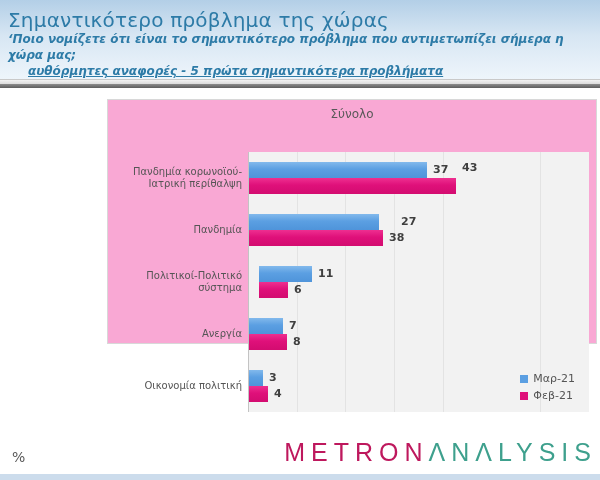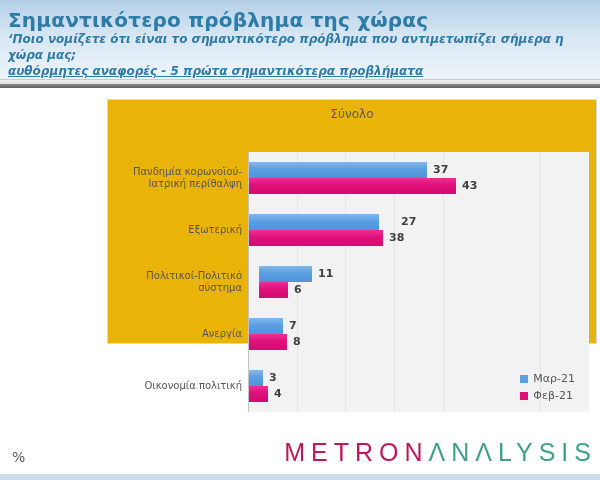--- a/index.html
+++ b/index.html
@@ -11,43 +11,43 @@
     overflow: hidden;
   }
 
   
   .header {
     position: absolute; left: 0; top: 0; width: 600px; height: 79px;
     background: linear-gradient(180deg, #b3cfe7 0%, #d7e6f3 45%, #eef5fb 100%);
     padding: 9px 6px 0 8px;
   }
   .header h1 {
-    font-size: 20px; font-weight: bold; color: #2d7ba7;
+    font-size: 20px; font-weight: normal; color: #2d7ba7;
     letter-spacing: 0.2px; line-height: 1.1;
   }
   .header .sub {
     font-size: 12px; font-style: italic; font-weight: bold;
     color: #2d7ba7; line-height: 1.35;
   }
-  .header .sub.underlined { text-decoration: underline; }
+  .header .sub.underlined { text-decoration: underline; margin-left: 20px; }
 
   .divider-light {
     position: absolute; left: 0; top: 79px; width: 600px; height: 5px;
     background: linear-gradient(180deg, #f3f3f3, #dcdcdc);
     border-top: 1px solid #c9c9c9;
   }
   .divider-dark {
     position: absolute; left: 0; top: 84px; width: 600px; height: 4px;
     background: linear-gradient(180deg, #8d8d8d, #5e5e5e);
   }
 
   
   .chart-frame {
     position: absolute; left: 107px; top: 99px; width: 490px; height: 245px;
-    background: #eab308;
+    background: #f9a8d4;
     border: 1px solid #d8d8d8;
   }
   .panel-title {
     position: absolute; left: 0; top: 7px; width: 100%;
     text-align: center; font-size: 12px; color: #595959;
   }
 
   .plot-area {
     position: absolute; left: 140px; top: 52px; width: 341px; height: 260px;
     background: #f2f2f2;
@@ -119,41 +119,41 @@
   <div class="sub">‘Ποιο νομίζετε ότι  είναι το σημαντικότερο πρόβλημα που αντιμετωπίζει σήμερα η χώρα μας;</div>
   <div class="sub underlined">αυθόρμητες αναφορές - 5 πρώτα σημαντικότερα προβλήματα</div>
 </div>
 <div class="divider-light"></div>
 <div class="divider-dark"></div>
 
 <div class="chart-frame">
   <div class="panel-title">Σύνολο</div>
   <div class="cat-labels">
       <div class="cat-label" style="top: 0px; height: 52px;">Πανδημία κορωνοϊού-Ιατρική περίθαλψη</div>
-      <div class="cat-label" style="top: 52px; height: 52px;">Εξωτερική</div>
+      <div class="cat-label" style="top: 52px; height: 52px;">Πανδημία</div>
       <div class="cat-label" style="top: 104px; height: 52px;">Πολιτικοί-Πολιτικό σύστημα</div>
       <div class="cat-label" style="top: 156px; height: 52px;">Ανεργία</div>
       <div class="cat-label" style="top: 208px; height: 52px;">Οικονομία πολιτική</div>
     </div>
   <div class="plot-area">
     <div class="legend">
         <div class="legend-item">
           <span class="legend-swatch" style="background: rgb(91, 159, 226);"></span>
           <span class="legend-label">Μαρ-21</span>
         </div>
         <div class="legend-item">
           <span class="legend-swatch" style="background: rgb(223, 16, 122);"></span>
           <span class="legend-label">Φεβ-21</span>
         </div>
       </div>
   <div class="bar-row" style="top: 0px;">
         <div class="bar s0" style="width: 178px;"></div>
         <div class="bar-value" style="left: 184px; top: 11px;">37</div>
         <div class="bar s1" style="width: 207px;"></div>
-        <div class="bar-value" style="left: 213px; top: 27px;">43</div>
+        <div class="bar-value" style="left: 213px; top: 9px;">43</div>
       </div>
       <div class="bar-row" style="top: 52px;">
         <div class="bar s0" style="width: 130px;"></div>
         <div class="bar-value" style="left: 152px; top: 11px;">27</div>
         <div class="bar s1" style="width: 134px;"></div>
         <div class="bar-value" style="left: 140px; top: 27px;">38</div>
       </div>
       <div class="bar-row" style="top: 104px; margin-left: 10px;">
         <div class="bar s0" style="width: 53px;"></div>
         <div class="bar-value" style="left: 59px; top: 11px;">11</div>

